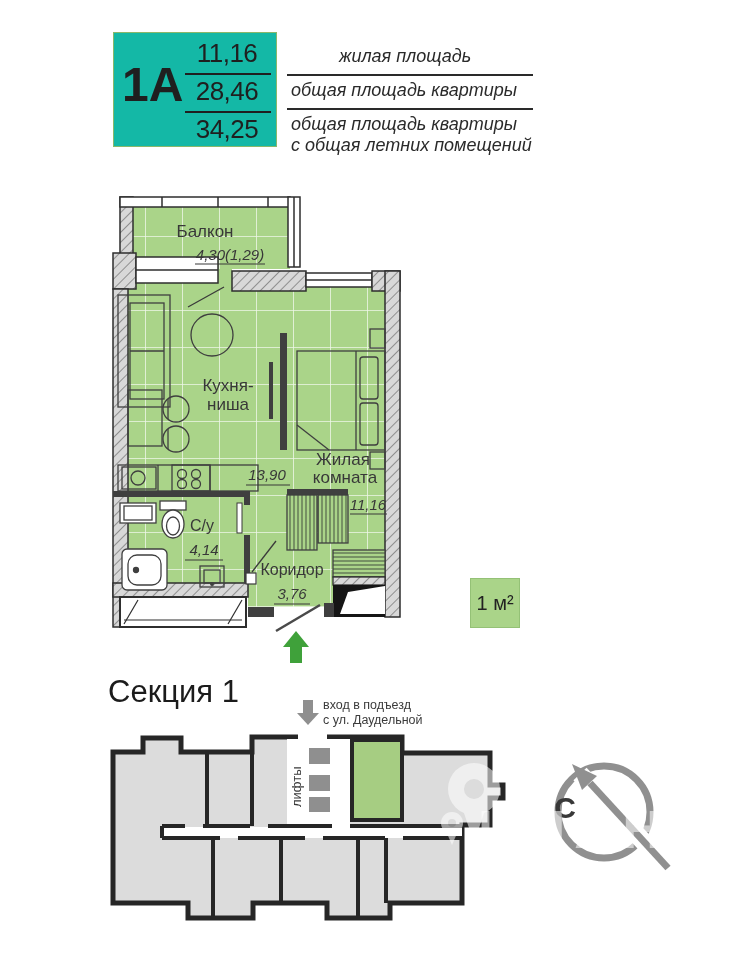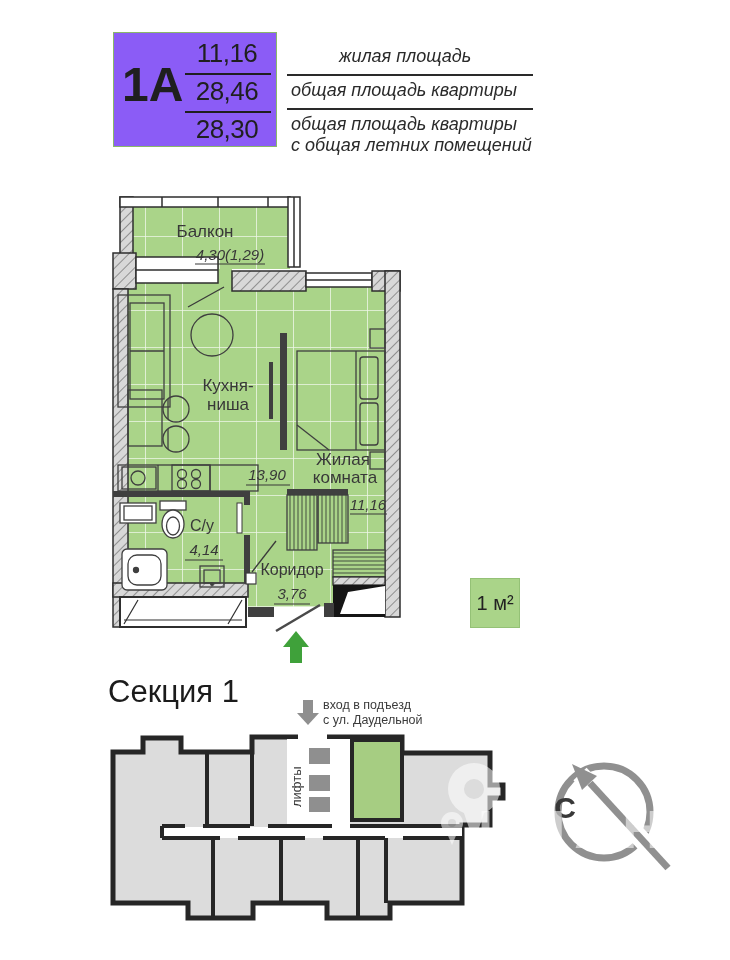--- a/index.html
+++ b/index.html
@@ -1,20 +1,20 @@
 <!DOCTYPE html>
 <html><head>
 <meta charset="utf-8">
 <style>
   html,body{margin:0;padding:0;background:#fff;}
   .page{position:relative;width:730px;height:960px;background:#ffffff;
         font-family:"Liberation Sans",sans-serif;overflow:hidden;color:#2e2e2e;}
   
   .legend-box{position:absolute;left:113px;top:32px;width:164px;height:115px;
-              background:#8b5cf6;border:1px solid #8ab86a;box-sizing:border-box;}
+              background:#14b8a6;border:1px solid #8ab86a;box-sizing:border-box;}
   .unit-label{position:absolute;left:8px;top:24px;font-size:48px;font-weight:bold;color:#1f1f1f;}
   .num{position:absolute;right:6px;width:86px;text-align:center;font-size:26px;color:#1f1f1f;letter-spacing:-0.5px;}
   .n1{top:5px;} .n2{top:43px;} .n3{top:81px;}
   .fracline{position:absolute;right:5px;width:86px;height:0;border-top:2px solid #1f1f1f;}
   .f1{top:40px;} .f2{top:78px;}
   .legend-lab{position:absolute;left:291px;font-size:18px;font-style:italic;color:#2a2a2a;white-space:nowrap;}
   .sep{position:absolute;left:287px;width:246px;height:0;border-top:2px solid #2a2a2a;}
   .l1{top:46px;margin-left:48px;} .sep1{top:74px;} .l2{top:80px;} .sep2{top:108px;} .l3{top:114px;line-height:1.18;}
   
   svg{position:absolute;}
@@ -37,21 +37,21 @@
 
 <div class="page">
 
   <div>
     <div class="legend-box">
       <span class="unit-label">1А</span>
       <div class="num n1">11,16</div>
       <div class="fracline f1"></div>
       <div class="num n2">28,46</div>
       <div class="fracline f2"></div>
-      <div class="num n3">28,30</div>
+      <div class="num n3">34,25</div>
     </div>
     <div class="legend-lab l1">жилая площадь</div>
     <div class="sep sep1"></div>
     <div class="legend-lab l2">общая площадь квартиры</div>
     <div class="sep sep2"></div>
     <div class="legend-lab l3">
       <span>общая площадь квартиры</span><br>
       <span>с общая летних помещений</span>
     </div>
   </div>

